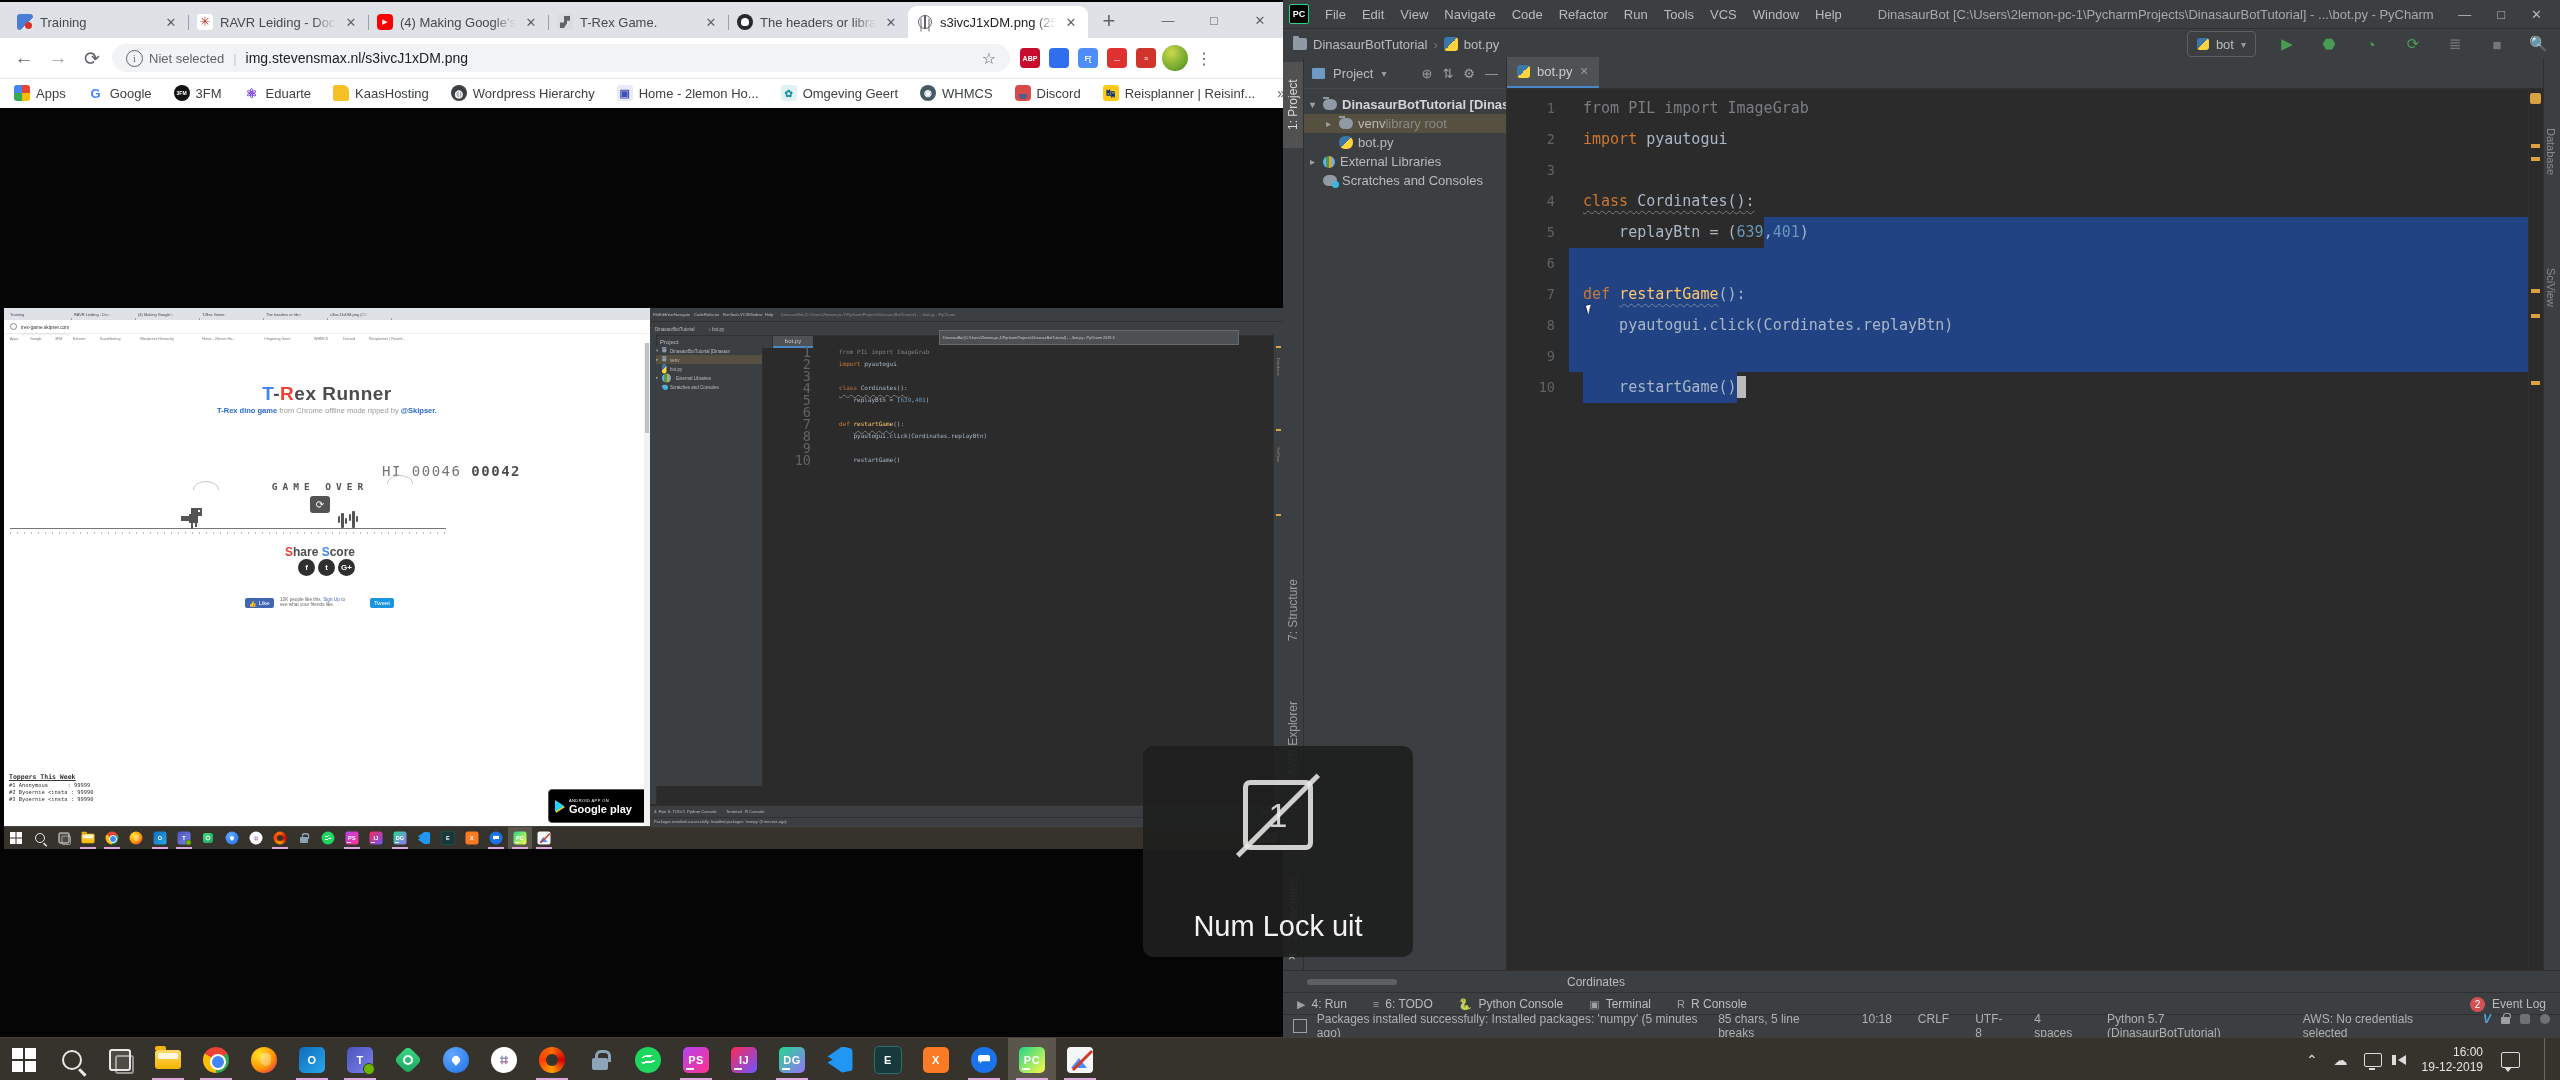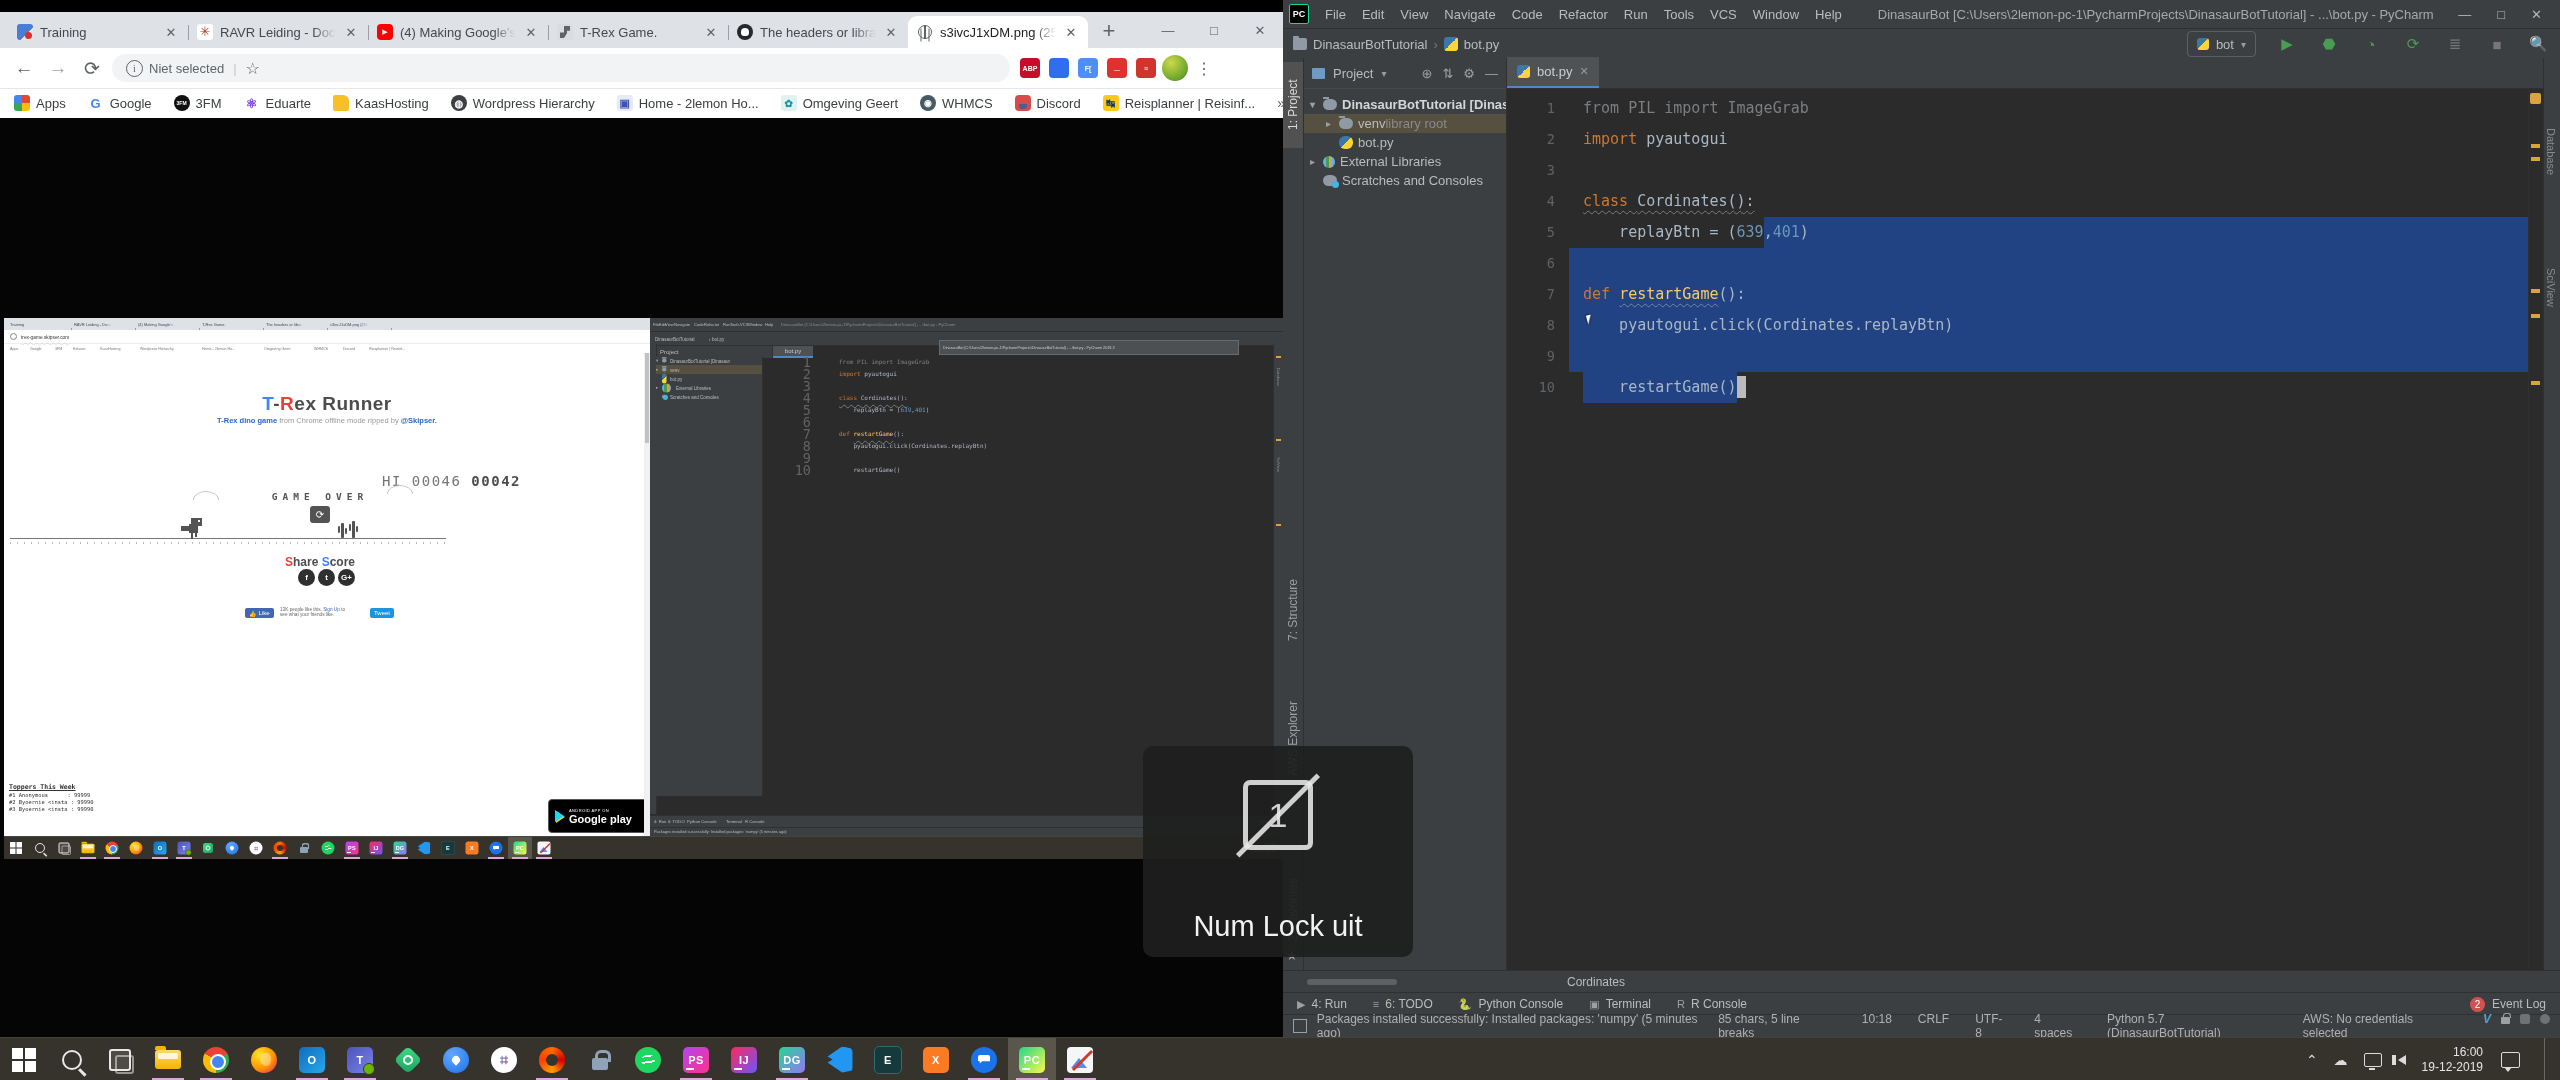--- a/index.html
+++ b/index.html
@@ -1,19 +1,19 @@
 <!DOCTYPE html>
 <html><head>
 <meta charset="utf-8">
 <style>
   html,body{margin:0;padding:0}
   body{width:2560px;height:1080px;position:relative;overflow:hidden;background:#000;
        font-family:"Liberation Sans",sans-serif;-webkit-font-smoothing:antialiased}
   
-  #browser{position:absolute;left:0;top:12px;width:1283px;height:1037px;background:#14532d}
+  #browser{position:absolute;left:0;top:2px;width:1283px;height:1037px;background:#14532d}
   .tabstrip{height:36px;background:#dee1e6;display:flex;align-items:flex-end;padding-left:8px}
   .tab{position:relative;width:162px;height:32px;display:flex;align-items:center;gap:7px;
        padding:0 9px;font-size:13px;color:#45494d;border-radius:9px 9px 0 0;flex:0 0 auto}
   .tab .lbl{white-space:nowrap;overflow:hidden;flex:1;
        -webkit-mask-image:linear-gradient(90deg,#000 80%,transparent);
        mask-image:linear-gradient(90deg,#000 80%,transparent)}
   .tab.active{background:#fff;color:#202124}
   .tab:not(.active)::after{content:"";position:absolute;right:-1px;top:9px;height:15px;width:1px;background:#9aa0a6}
   .tab .x{color:#5f6368;font-size:13px;width:16px;text-align:center;flex:0 0 auto}
   .ticn{width:16px;height:16px;flex:0 0 auto;border-radius:3px;position:relative}
@@ -331,20 +331,21 @@
   <div class="toolbar">
     <span class="navbtn">←</span>
     <span class="navbtn" style="color:#9aa0a6">→</span>
     <span class="navbtn">⟳</span>
     <div class="omnibox">
       <span class="sec">
         <span class="info">i</span>
         <span>Niet selected</span>
       </span>
       <span class="pipe">|</span>
+      <span class="url">img.stevensmax.nl/s3ivcJ1xDM.png</span>
       <span class="star">☆</span>
     </div>
     <div class="extrow">
       <div style="display:flex;gap:9px">
 
       <span class="ext" style="background: rgb(199, 13, 44);">ABP</span>
           <span class="ext" style="background: rgb(47, 111, 237);"></span>
           <span class="ext" style="background: rgb(79, 141, 249);">F[</span>
           <span class="ext" style="background: rgb(224, 49, 49);">...</span>
           <span class="ext" style="background: rgb(208, 52, 44);">≡</span>

